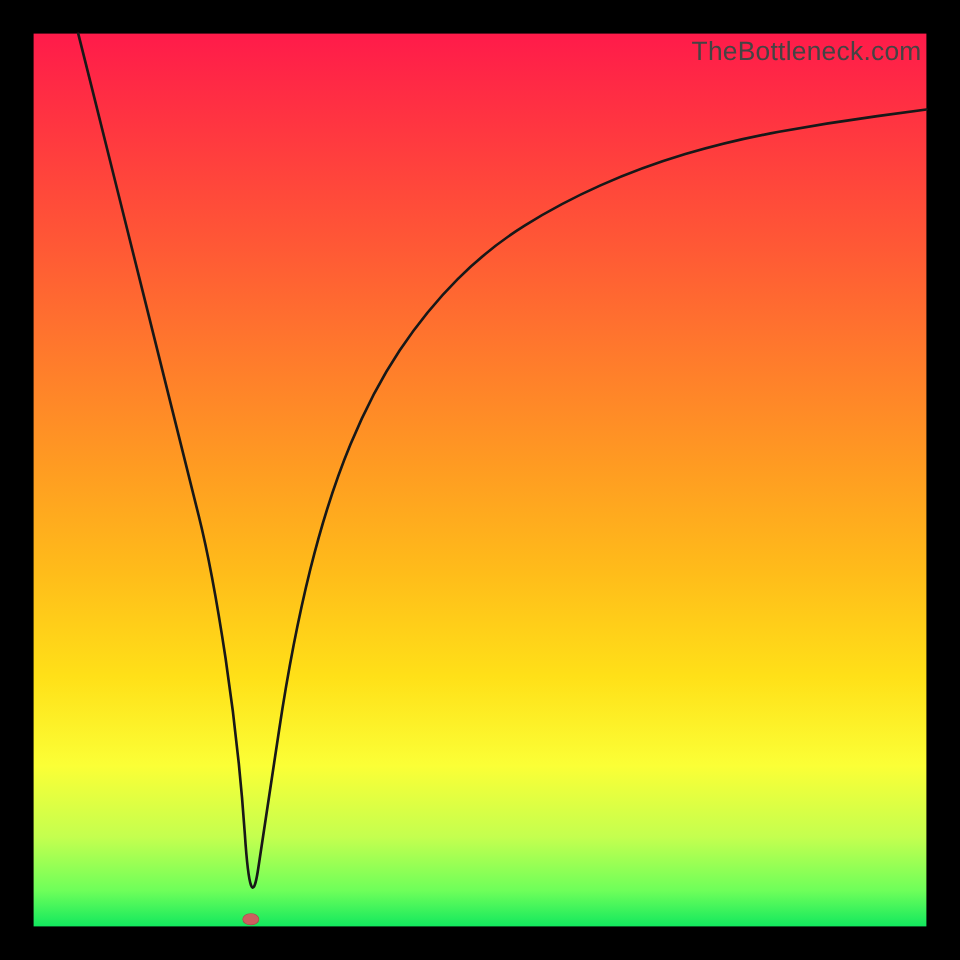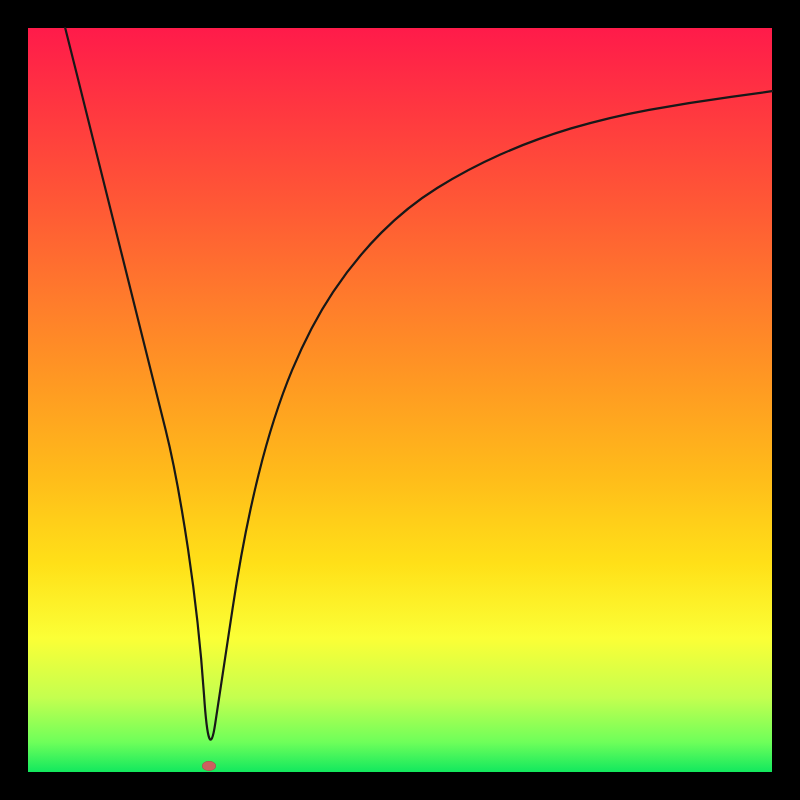--- a/index.html
+++ b/index.html
@@ -70,13 +70,14 @@
 </head>
 <body>
 
 <div class="container">
   <div class="plot-area">
     <svg class="curve" viewBox="0 0 744 744" preserveAspectRatio="none">
       <path id="curve-path" d="M 37.2 0.0 Q 37.2 0.0 48.4 44.6 Q 59.5 89.3 70.7 133.9 Q 81.8 178.6 93.0 223.2 Q 104.2 267.8 115.3 312.5 Q 126.5 357.1 137.6 401.8 Q 148.8 446.4 160.0 520.8 Q 171.1 595.2 176.0 666.6 Q 180.8 738.0 187.1 696.4 Q 193.4 654.7 204.6 580.3 Q 215.8 505.9 230.6 446.4 Q 245.5 386.9 264.1 342.2 Q 282.7 297.6 305.0 264.1 Q 327.4 230.6 353.4 204.6 Q 379.4 178.6 409.2 160.0 Q 439.0 141.4 472.4 126.5 Q 505.9 111.6 543.1 100.4 Q 580.3 89.3 621.2 81.8 Q 662.2 74.4 703.1 68.8 T 744.0 63.2" fill="none" stroke="#181818" stroke-width="2.2" stroke-linejoin="round" stroke-linecap="round"></path>
     </svg>
     <div class="marker" id="marker" style="left: 180.792px; top: 738.048px; background: rgb(204, 95, 95);"></div>
   </div>
+  <div class="site-label">TheBottleneck.com</div>
 </div>
 
 </body></html>

